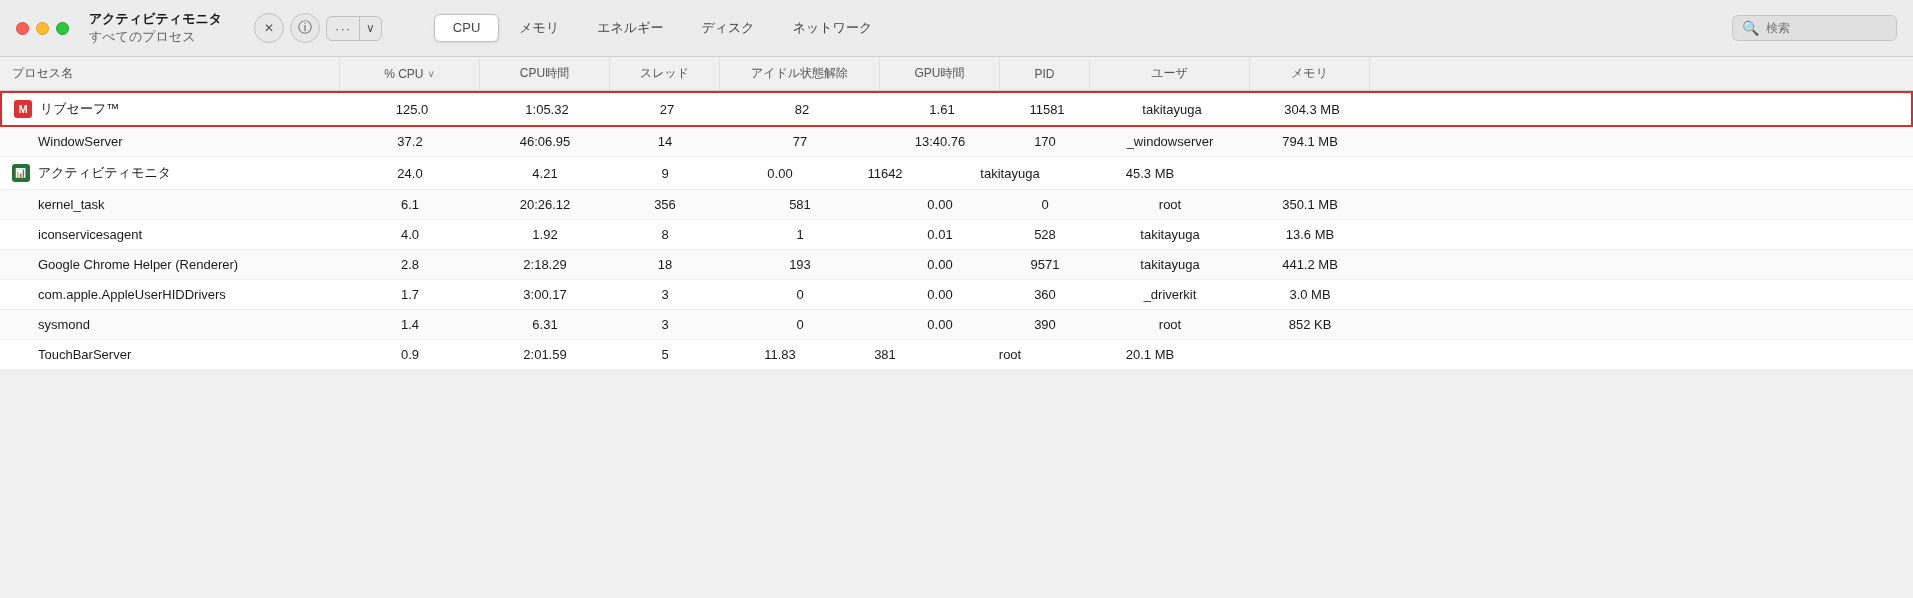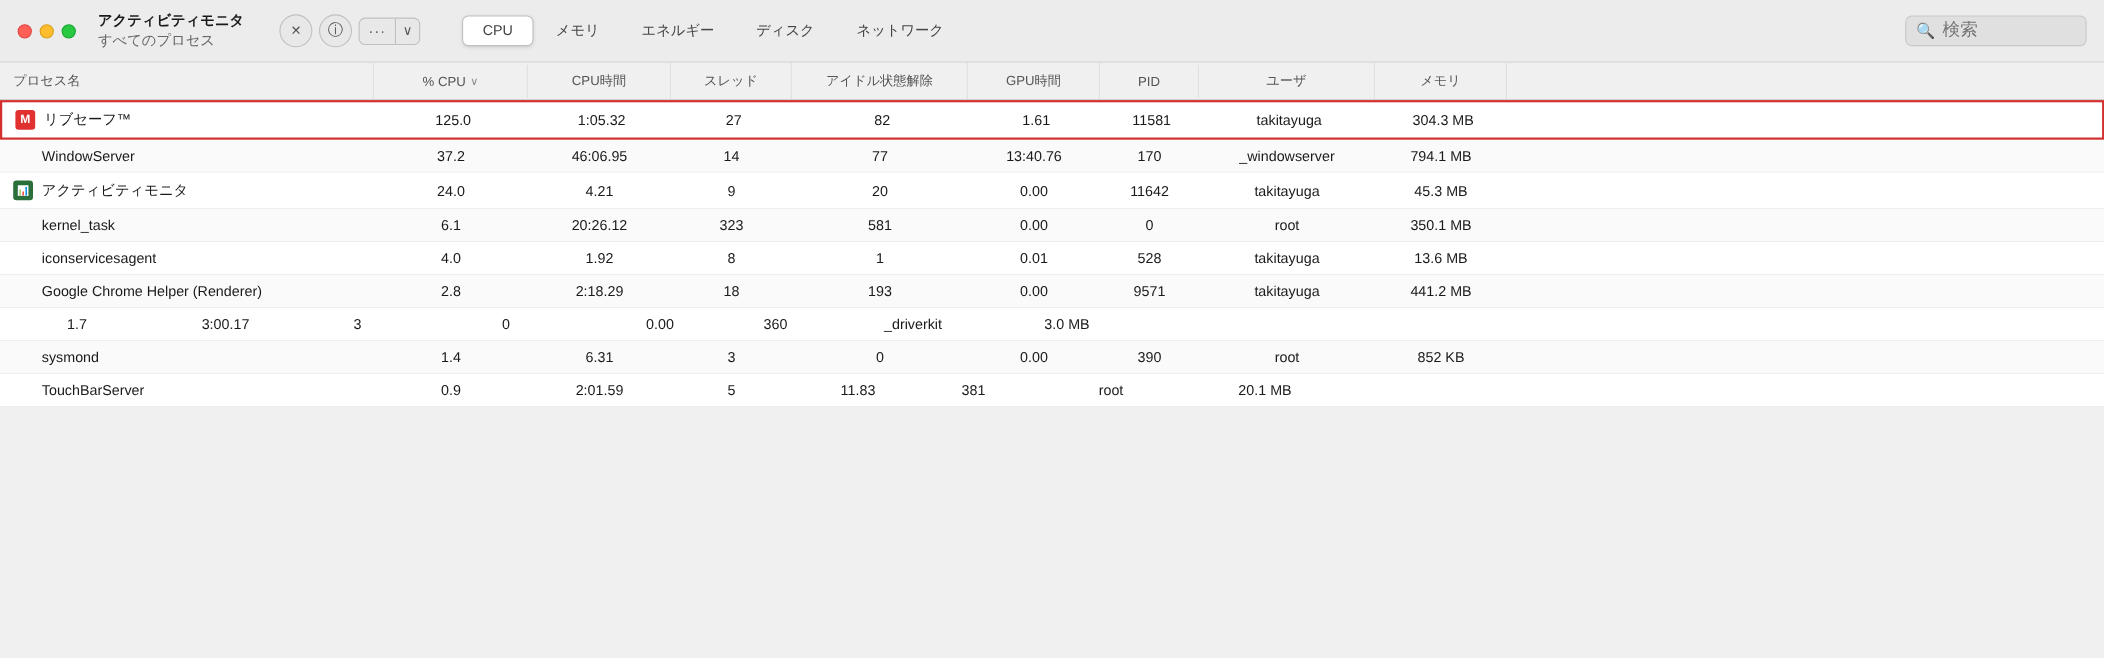--- a/index.html
+++ b/index.html
@@ -88,21 +88,21 @@
     .toolbar-split-chevron {
       padding: 4px 6px;
       cursor: pointer;
       font-size: 12px;
       color: #555;
     }
     
     .tabs {
       display: flex;
       gap: 2px;
-      margin-left: 26px;
+      margin-left: 40px;
       text-align: right;
     }
     .tab {
       padding: 5px 18px;
       border-radius: 6px;
       cursor: pointer;
       font-size: 13px;
       font-weight: 400;
       color: #444;
       background: transparent;
@@ -121,21 +121,21 @@
       border: 1px solid #c8c8c8;
       border-radius: 6px;
       padding: 4px 10px;
       gap: 6px;
     }
     .search-icon { color: #888; font-size: 14px; }
     .search-input {
       border: none;
       background: transparent;
       outline: none;
-      font-size: 16px;
+      font-size: 12px;
       color: #0369a1;
       width: 120px;
     }
     
     .col-headers {
       display: flex;
       align-items: center;
       padding: 0;
       border-bottom: 1px solid #d0d0d0;
       background: #f0f0f0;
@@ -291,34 +291,33 @@
     <div class="cell col-mem">794.1 MB</div>
   </div>
       <div class="table-row">
     <div class="cell left col-name">
       <span style="display:inline-flex;align-items:center;justify-content:center;width:18px;height:18px;background:#2a6e3a;border-radius:3px;color:white;font-size:9px;">📊</span>
       <span>アクティビティモニタ</span>
     </div>
     <div class="cell col-cpu">24.0</div>
     <div class="cell col-cputime">4.21</div>
     <div class="cell col-threads">9</div>
-    <div class="cell col-idle">20</div>
     <div class="cell col-gpu">0.00</div>
     <div class="cell col-pid">11642</div>
     <div class="cell col-user">takitayuga</div>
     <div class="cell col-mem">45.3 MB</div>
   </div>
       <div class="table-row alt">
     <div class="cell left col-name">
       <span style="width:18px;display:inline-block;"></span>
       <span>kernel_task</span>
     </div>
     <div class="cell col-cpu">6.1</div>
     <div class="cell col-cputime">20:26.12</div>
-    <div class="cell col-threads">323</div>
+    <div class="cell col-threads">356</div>
     <div class="cell col-idle">581</div>
     <div class="cell col-gpu">0.00</div>
     <div class="cell col-pid">0</div>
     <div class="cell col-user">root</div>
     <div class="cell col-mem">350.1 MB</div>
   </div>
       <div class="table-row">
     <div class="cell left col-name">
       <span style="width:18px;display:inline-block;"></span>
       <span>iconservicesagent</span>
@@ -340,20 +339,24 @@
     <div class="cell col-cpu">2.8</div>
     <div class="cell col-cputime">2:18.29</div>
     <div class="cell col-threads">18</div>
     <div class="cell col-idle">193</div>
     <div class="cell col-gpu">0.00</div>
     <div class="cell col-pid">9571</div>
     <div class="cell col-user">takitayuga</div>
     <div class="cell col-mem">441.2 MB</div>
   </div>
       <div class="table-row">
+    <div class="cell left col-name">
+      <span style="width:18px;display:inline-block;"></span>
+      <span>com.apple.AppleUserHIDDrivers</span>
+    </div>
     <div class="cell col-cpu">1.7</div>
     <div class="cell col-cputime">3:00.17</div>
     <div class="cell col-threads">3</div>
     <div class="cell col-idle">0</div>
     <div class="cell col-gpu">0.00</div>
     <div class="cell col-pid">360</div>
     <div class="cell col-user">_driverkit</div>
     <div class="cell col-mem">3.0 MB</div>
   </div>
       <div class="table-row alt">

